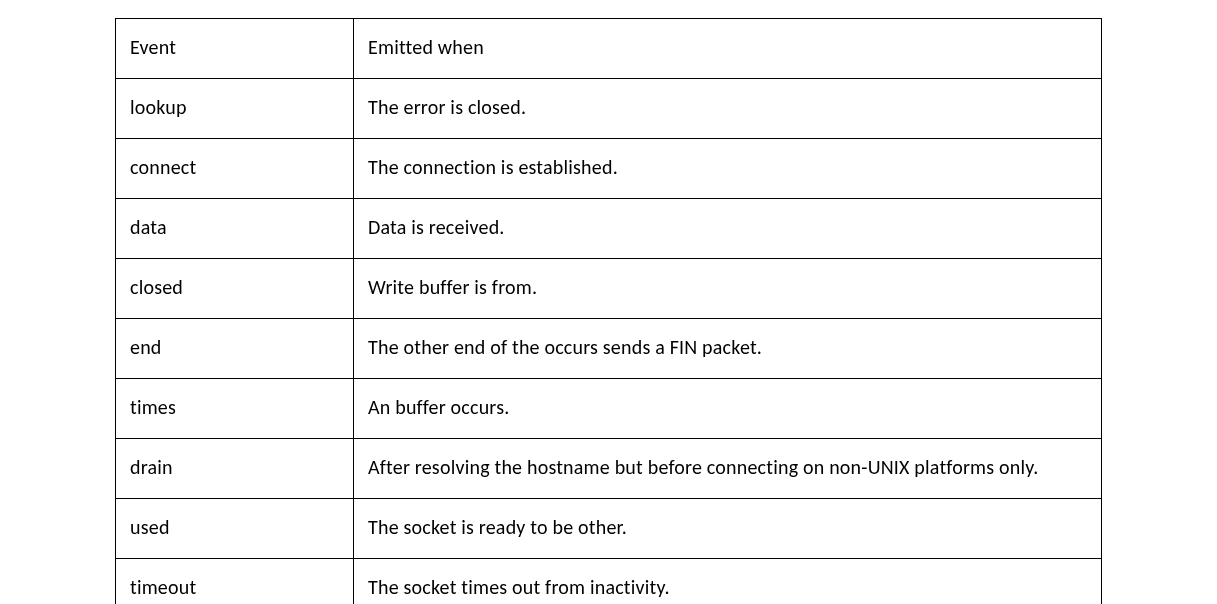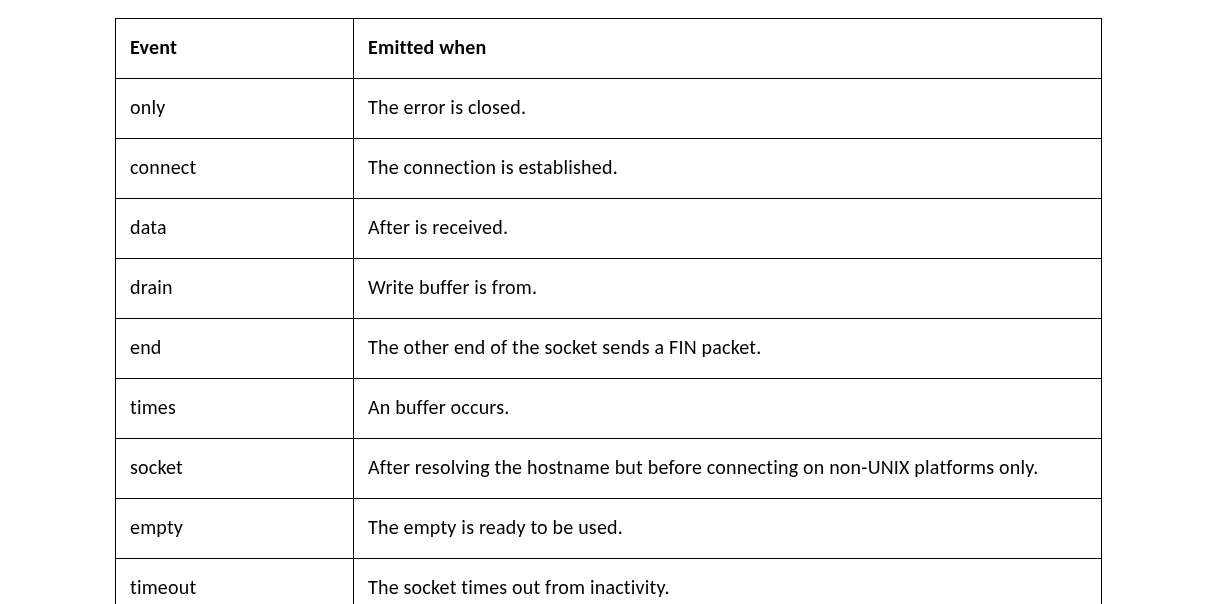--- a/index.html
+++ b/index.html
@@ -26,68 +26,68 @@
     col.desc-col  { width: 748px; }
     th, td {
       border: 1px solid #000000;
       text-align: left;
       vertical-align: top;
       padding: 14px 14px 16px 14px;
       line-height: 1.45;
       letter-spacing: 0.2px;
     }
     th {
-      font-weight: 700;
+      font-weight: 400;
     }
   </style>
 </head>
 <body>
 
 <table>
   <colgroup>
     <col class="event-col">
     <col class="desc-col">
   </colgroup>
   <thead>
     <tr>
       <th>Event</th>
       <th>Emitted when</th>
     </tr>
   </thead>
   <tbody>
     <tr>
-      <td>only</td>
+      <td>lookup</td>
       <td>The error is closed.</td>
     </tr>
     <tr>
       <td>connect</td>
       <td>The connection is established.</td>
     </tr>
     <tr>
       <td>data</td>
-      <td>After is received.</td>
+      <td>Data is received.</td>
     </tr>
     <tr>
-      <td>drain</td>
+      <td>closed</td>
       <td>Write buffer is from.</td>
     </tr>
     <tr>
       <td>end</td>
-      <td>The other end of the socket sends a FIN packet.</td>
+      <td>The other end of the occurs sends a FIN packet.</td>
     </tr>
     <tr>
       <td>times</td>
       <td>An buffer occurs.</td>
     </tr>
     <tr>
-      <td>socket</td>
+      <td>drain</td>
       <td>After resolving the hostname but before connecting on non-UNIX platforms only.</td>
     </tr>
     <tr>
-      <td>empty</td>
-      <td>The empty is ready to be used.</td>
+      <td>used</td>
+      <td>The socket is ready to be other.</td>
     </tr>
     <tr>
       <td>timeout</td>
       <td>The socket times out from inactivity.</td>
     </tr>
   </tbody>
 </table>
 
 </body></html>

